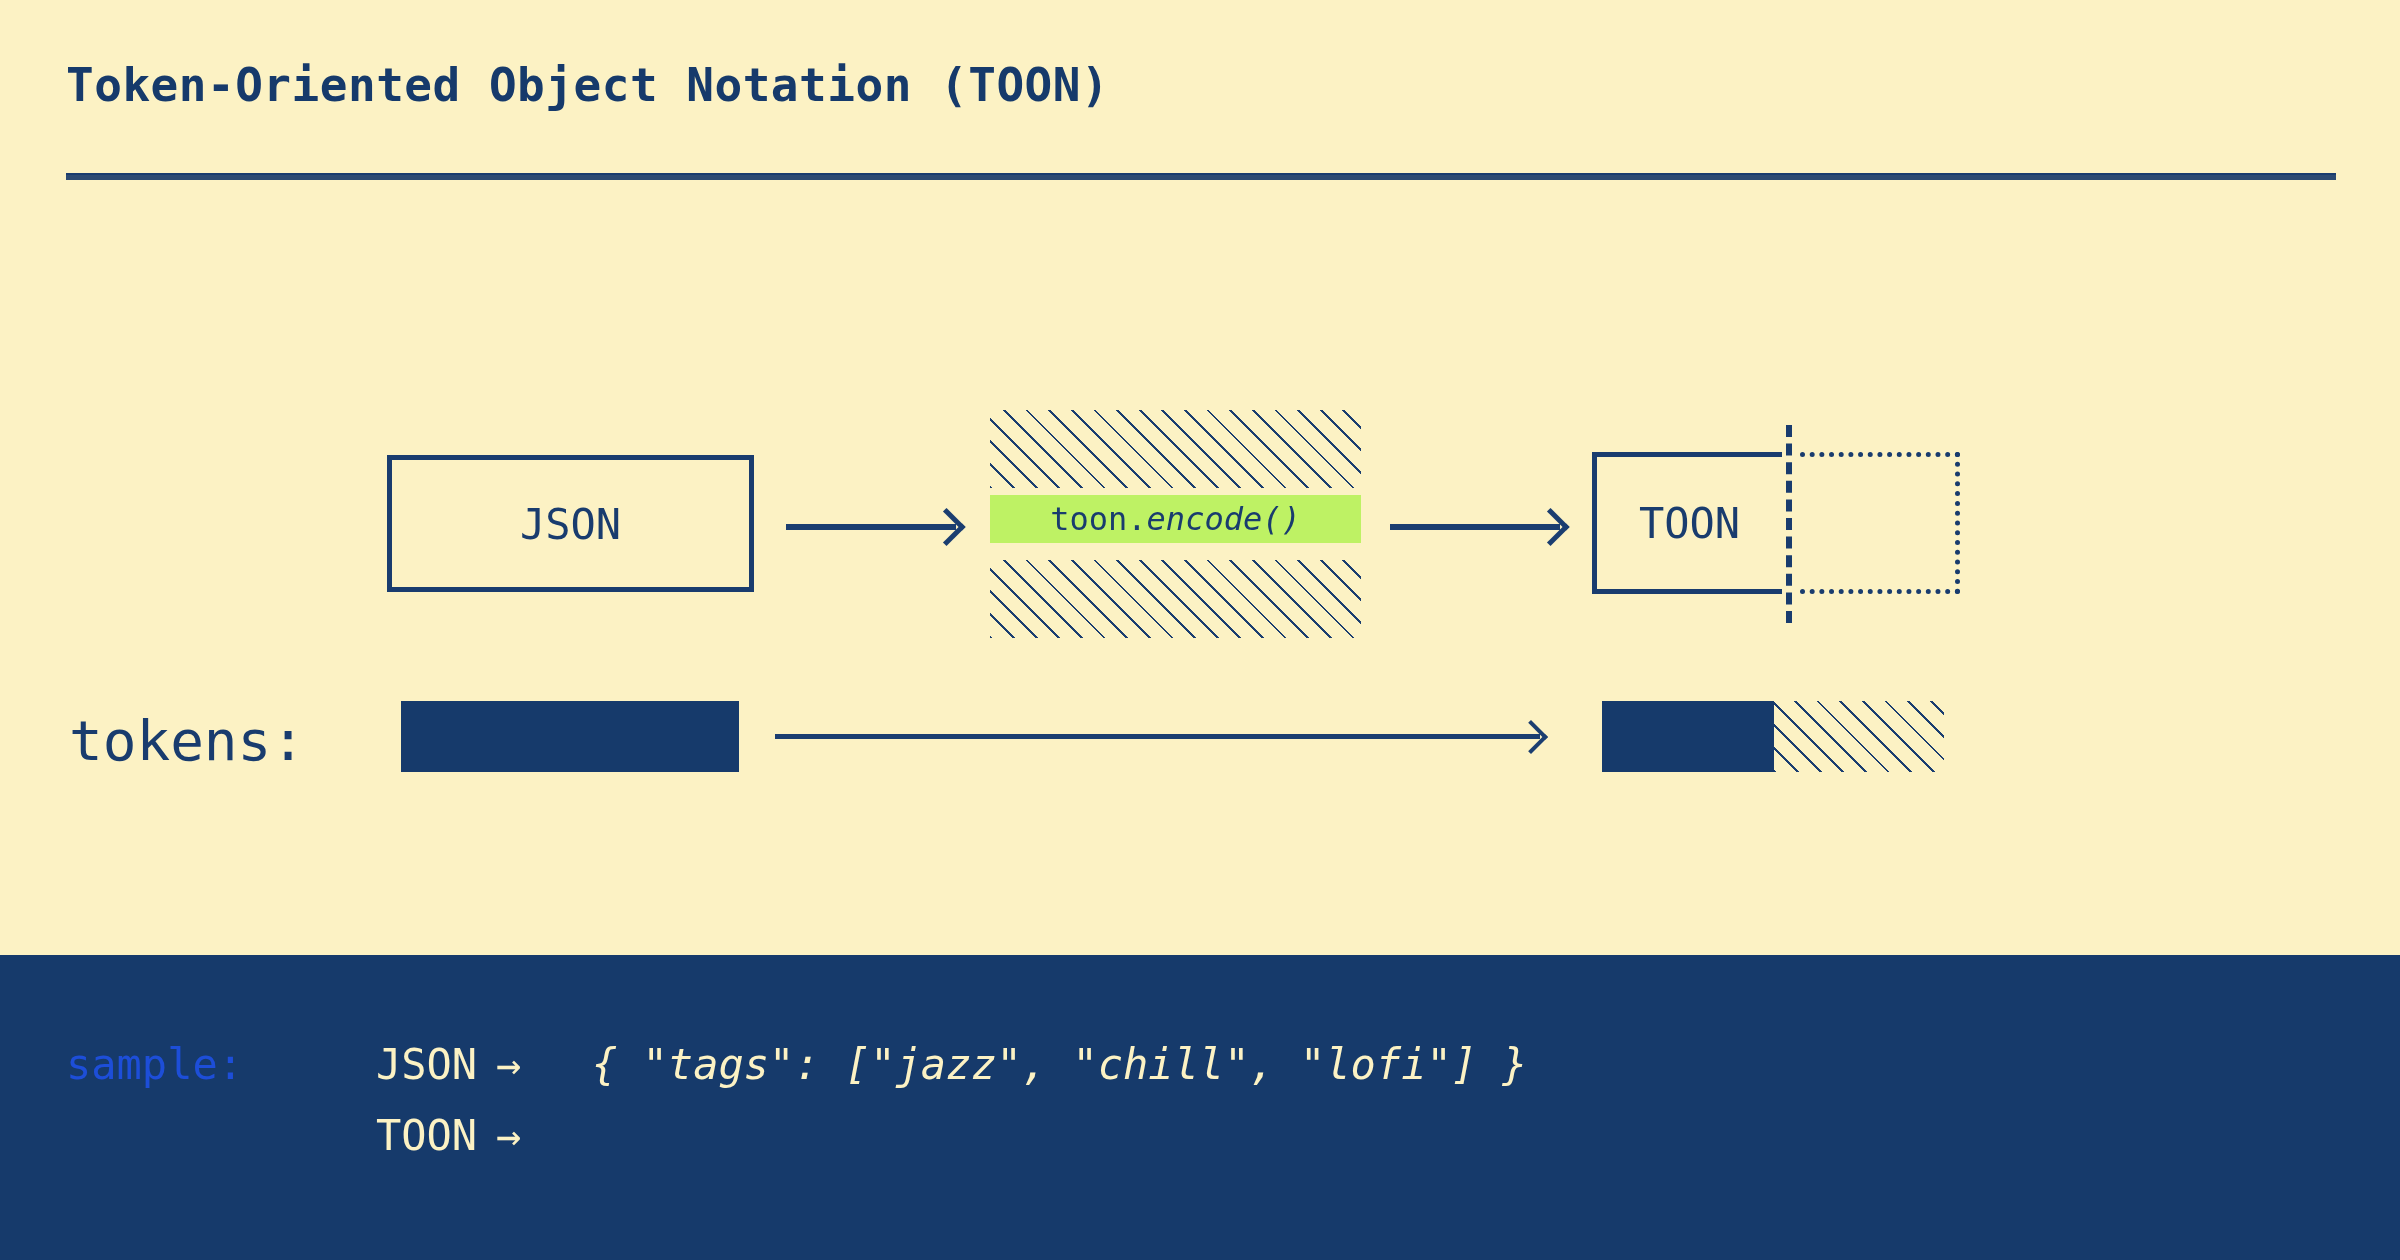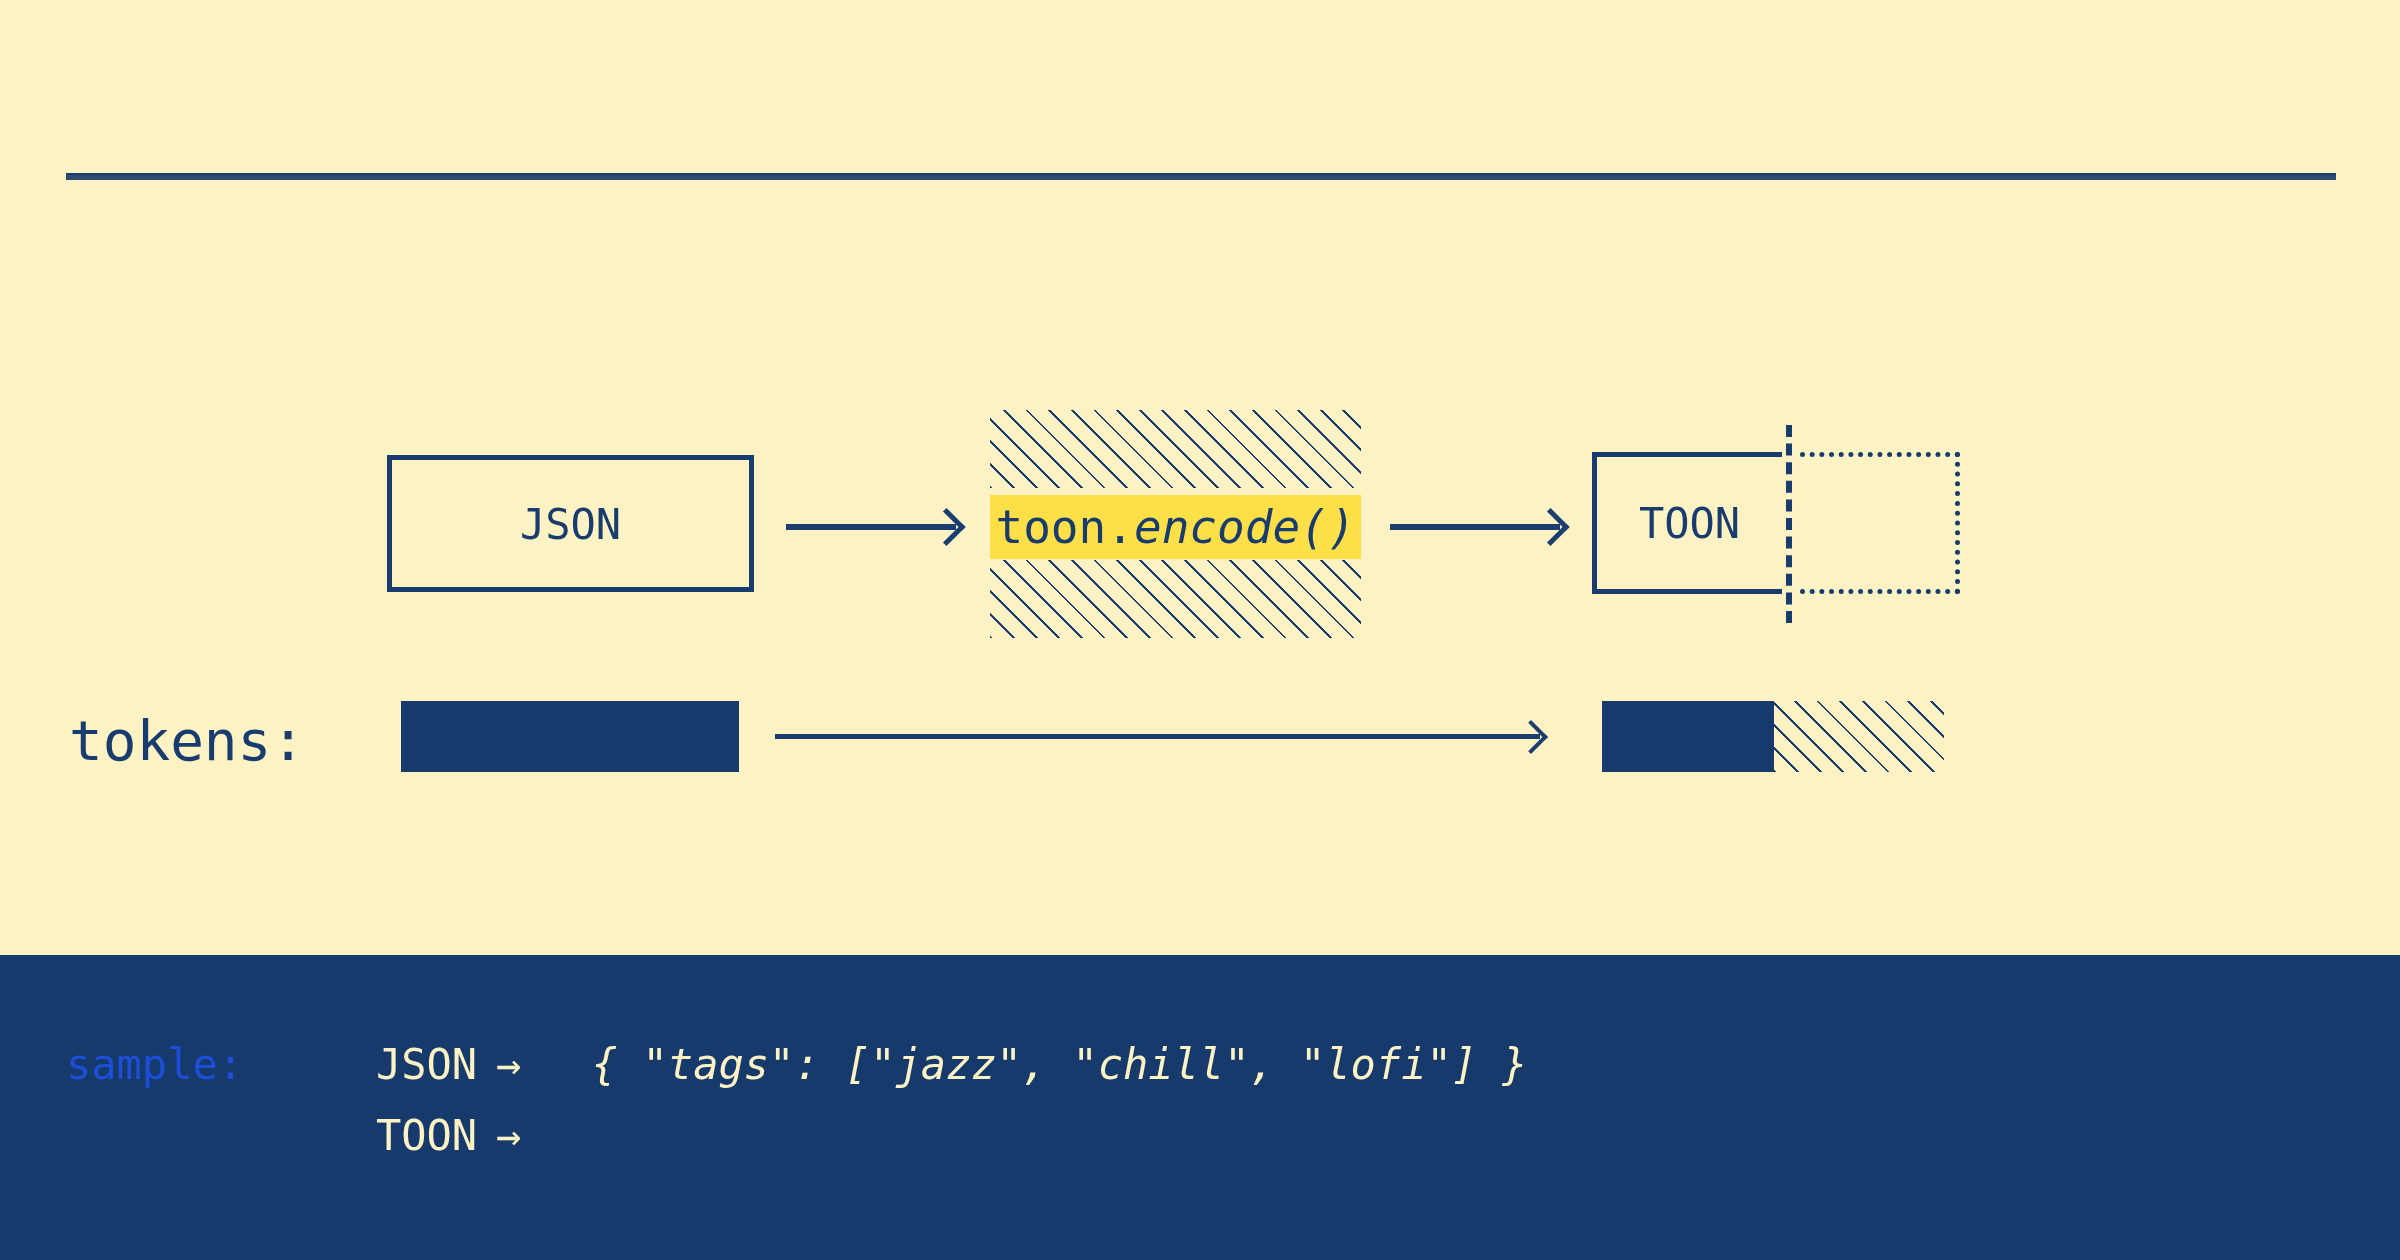--- a/index.html
+++ b/index.html
@@ -117,24 +117,24 @@
   }
   .hatch-top    { left: 990px; top: 410px;  width: 371px; height: 78px; }
   .hatch-bottom { left: 990px; top: 560px;  width: 371px; height: 78px; }
 
   .encode-label {
     position: absolute;
     left: 990px;
     top: 495px;
     width: 371px;
     text-align: center;
-    font-size: 46px;
-    color: #193C6E;
-    white-space: pre;
-    background: #fde047;
+    font-size: 32px;
+    color: #193C6E;
+    white-space: pre;
+    background: #bef264;
     padding: 5px 0;
   }
   .encode-label .em { font-style: italic; }
 
   
   .toon-solid {
     position: absolute;
     left: 1592px;
     top: 452px;
     width: 190px;
@@ -250,20 +250,21 @@
   }
   .sample-kind { width: 120px; }
   .sample-arrow { width: 96px; }
   .sample-code { font-style: italic; }
 </style>
 </head>
 <body>
 
 <div class="stage">
 
+  <div class="title">Token-Oriented Object Notation (TOON)</div>
   <div class="title-rule"></div>
 
   <div class="json-box">
     <div class="json-box-label">JSON</div>
   </div>
 
   <div class="arrow arrow-1"></div>
 
   <div class="hatch-band hatch-top"></div>
   <div class="hatch-band hatch-bottom"></div>

